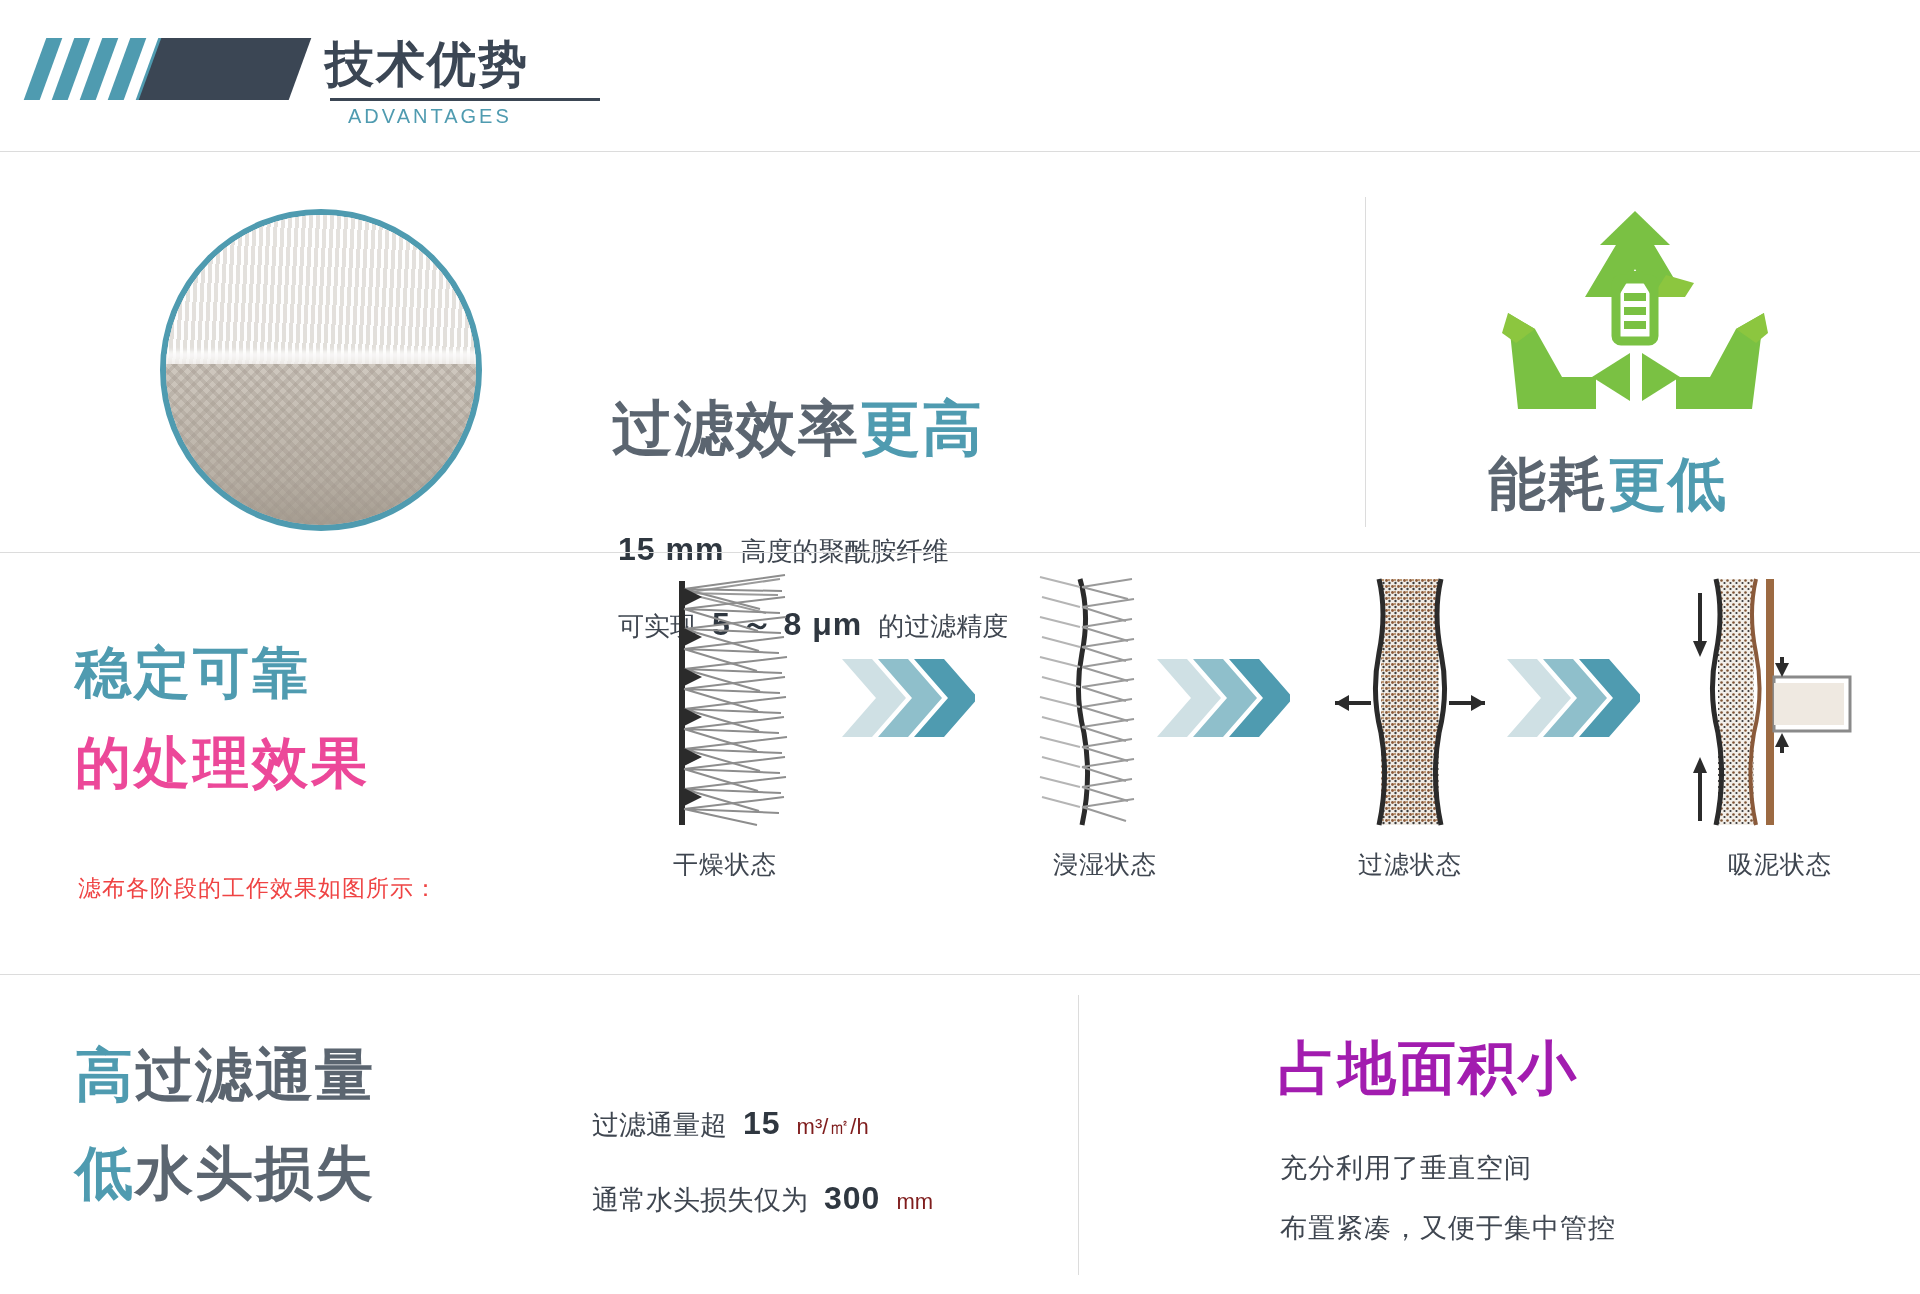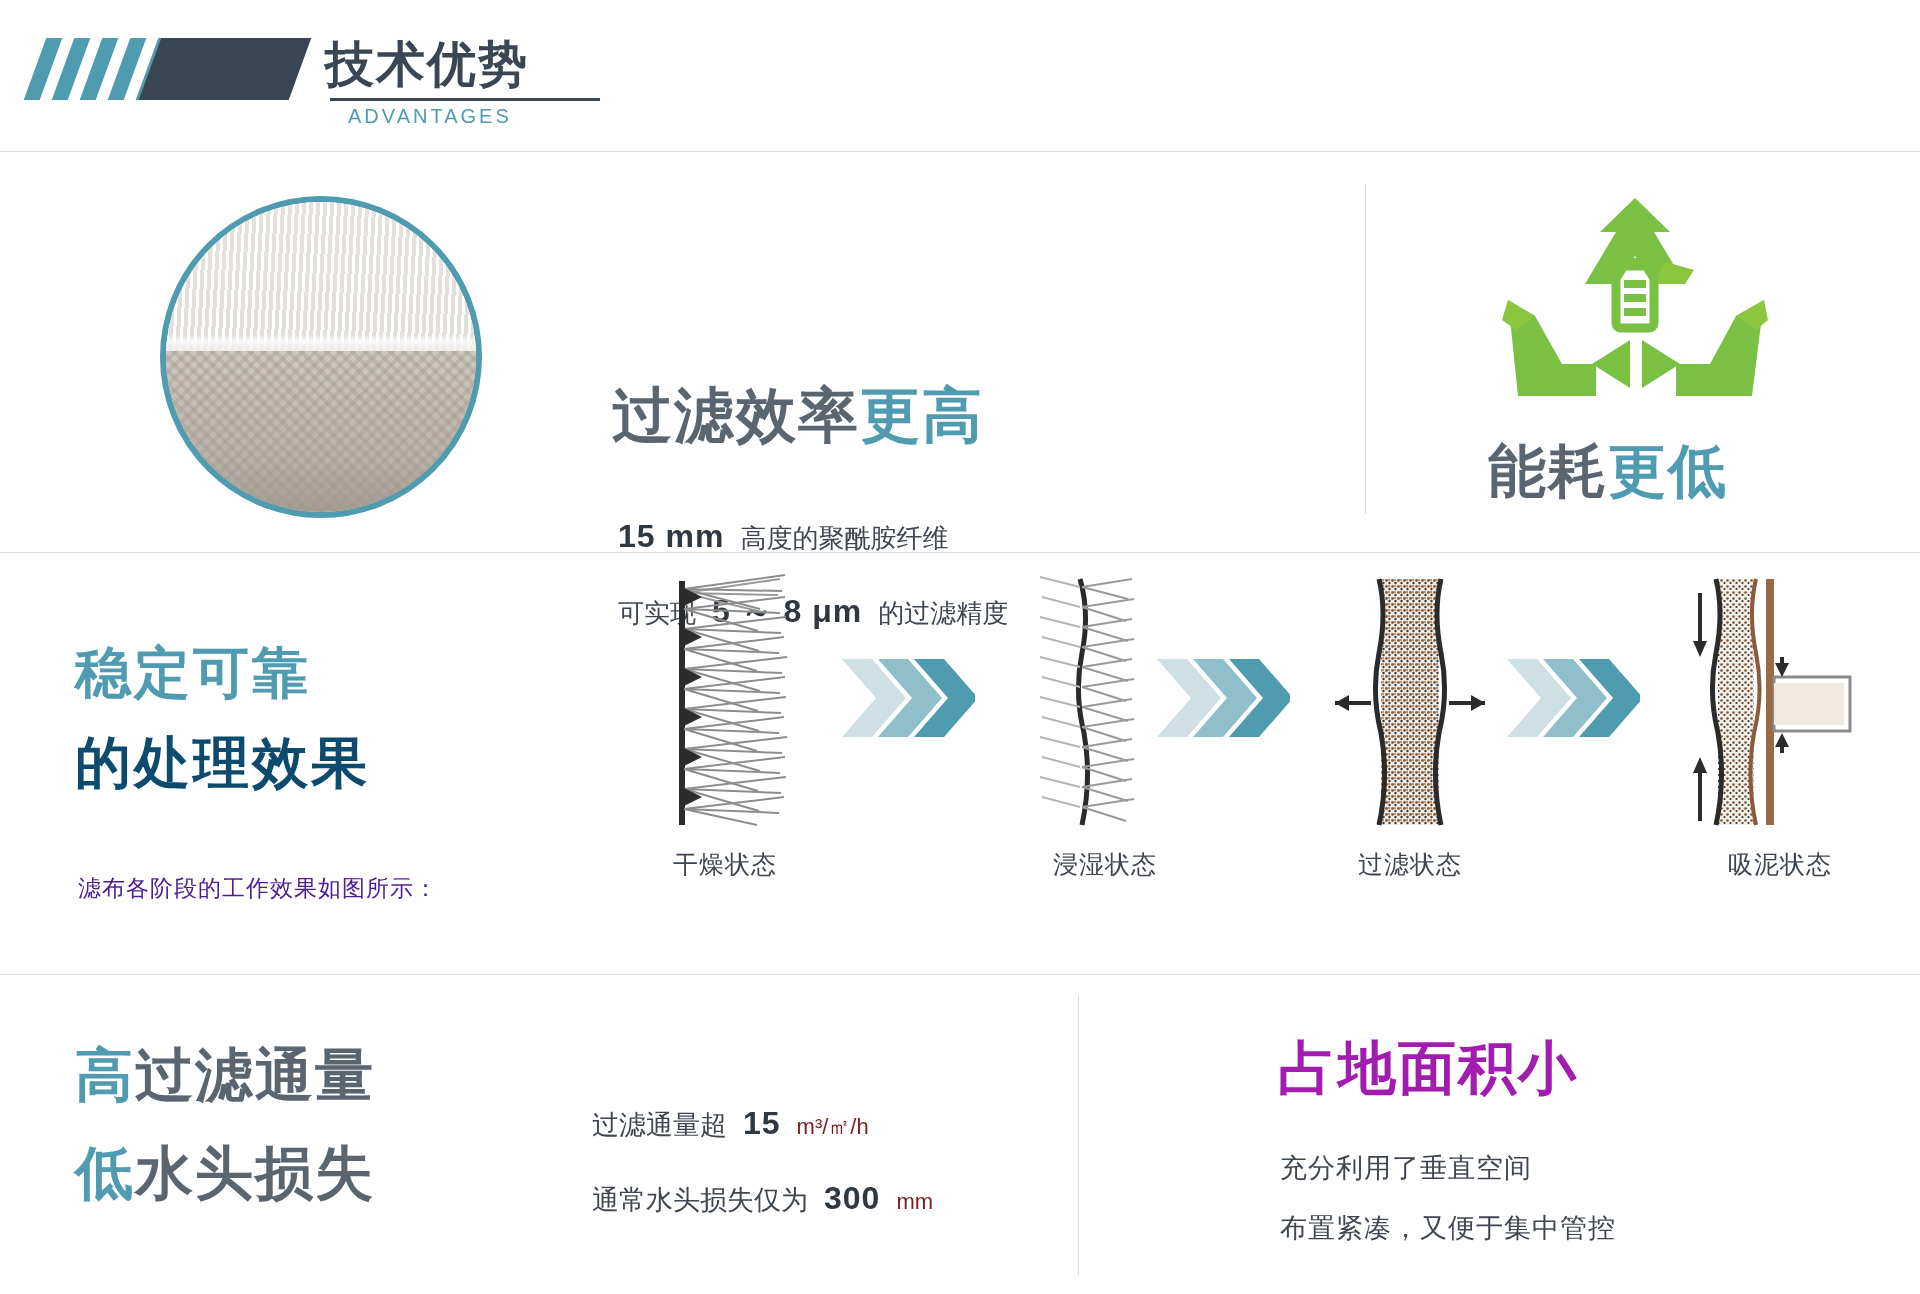--- a/index.html
+++ b/index.html
@@ -33,21 +33,21 @@
   }
   .hdr-rule{
     position:absolute;left:330px;top:98px;width:270px;height:3px;background:#3b4654;
   }
 
   
   .hline{position:absolute;background:#dcdcdc;height:1px;}
   .vline{position:absolute;background:#dcdcdc;width:1px;}
 
   
-  .sec1{position:absolute;left:0;top:148px;width:1920px;height:400px;}
+  .sec1{position:absolute;left:0;top:161px;width:1920px;height:400px;}
   .photo-circle{
     position:absolute;left:160px;top:48px;width:310px;height:310px;border-radius:50%;
     border:6px solid #4f9bb0;overflow:hidden;background:#d8d3cd;
   }
   .photo-top{
     position:absolute;left:0;top:0;width:100%;height:52%;
     background:
       repeating-linear-gradient(93deg, rgba(255,255,255,.95) 0 3px, rgba(225,222,218,.9) 3px 7px),
       linear-gradient(180deg,#ffffff 0%,#f2efeb 60%,#e6e1db 100%);
   }
@@ -78,22 +78,22 @@
   .recycle{position:absolute;left:1480px;top:40px;width:310px;height:240px;}
   .s1-right-title{
     position:absolute;left:1488px;top:285px;width:480px;
     font-size:58px;font-weight:bold;color:#5b6570;letter-spacing:2px;white-space:nowrap;
   }
   .s1-right-title .hl{color:#4f9bb0;}
 
   
   .sec2{position:absolute;left:0;top:553px;width:1904px;height:420px;}
   .s2-t1{position:absolute;left:75px;top:83px;font-size:56px;font-weight:bold;color:#4f9bb0;letter-spacing:3px;}
-  .s2-t2{position:absolute;left:75px;top:173px;font-size:56px;font-weight:bold;color:#0c4a6e;letter-spacing:3px;text-align:right;}
-  .s2-note{position:absolute;left:78px;top:320px;font-size:23px;color:#4c1d95;letter-spacing:1px;}
+  .s2-t2{position:absolute;left:75px;top:173px;font-size:56px;font-weight:bold;color:#ec4899;letter-spacing:3px;text-align:right;}
+  .s2-note{position:absolute;left:78px;top:320px;font-size:23px;color:#ef4444;letter-spacing:1px;}
 
   .stage{position:absolute;top:20px;width:170px;height:270px;}
   .stage-cap{position:absolute;width:100%;text-align:center;top:275px;font-size:25px;color:#3f4650;letter-spacing:1px;}
 
   .chev{position:absolute;top:100px;width:135px;height:90px;}
 
   
   .sec3{position:absolute;left:0;top:975px;width:1812px;height:319px;}
   .s3-t1{position:absolute;left:75px;top:62px;font-size:58px;font-weight:bold;letter-spacing:2px;}
   .s3-t2{position:absolute;left:75px;top:160px;font-size:58px;font-weight:bold;letter-spacing:2px;}

